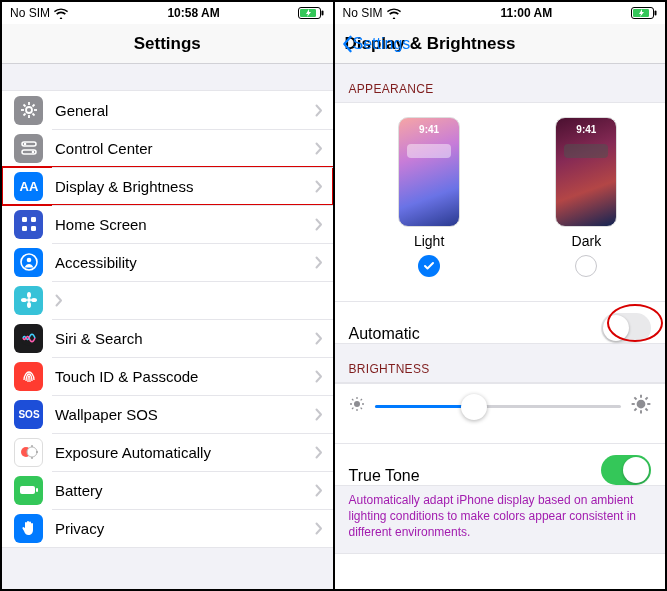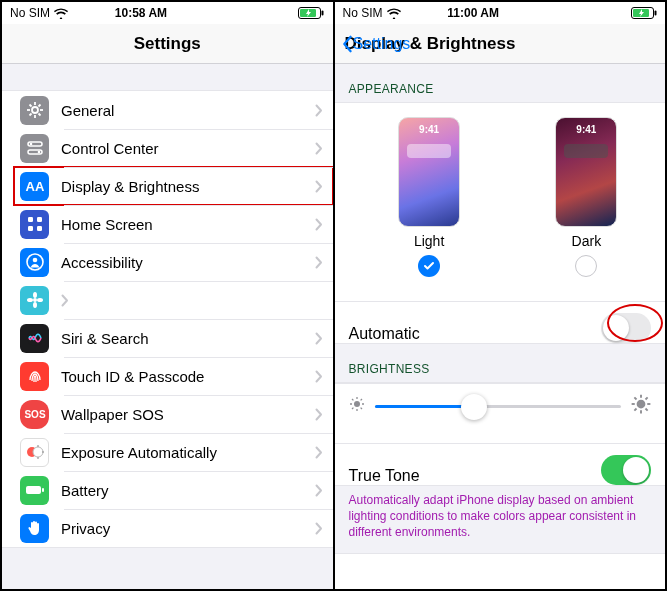--- a/index.html
+++ b/index.html
@@ -2,40 +2,40 @@
 <html><head>
 <meta charset="utf-8">
 <style>
   * { margin: 0; padding: 0; box-sizing: border-box; font-family: -apple-system, BlinkMacSystemFont, "Segoe UI", Helvetica, Arial, sans-serif; }
   body { background: #fff; }
   .wrap { display: flex; width: 667px; height: 591px; border: 2px solid #000; }
   .pane { flex: 1; min-width: 0; display: flex; flex-direction: column; background: #f2f2f7; position: relative; }
   .pane + .pane { border-left: 2px solid #000; }
   .status-bar { height: 22px; background: #fff; display: flex; align-items: center; padding: 0 8px; font-size: 12px; font-weight: 500; }
   .status-left { flex:1; display:flex; align-items:center; gap:4px;}
-  .status-center { flex:1; text-align:left; font-weight:600;}
+  .status-center { flex:1; text-align:right; font-weight:600;}
   .status-right { flex:1; display:flex; justify-content:flex-end; align-items:center; gap:2px;}
   .wifi-icon, .battery-icon { display:inline-flex; }
   .nav { height: 40px; background: #f8f8f8; border-bottom: 1px solid #d1d1d6; display: flex; align-items: center; justify-content: center; position: relative; }
   .nav-title { font-size: 17px; font-weight: 600; }
   .nav-back { position:absolute; left:6px; display:flex; align-items:center; color:#007aff; font-size:16px;}
   .nav-back svg { width:12px; height:18px; }
   .pane2 .nav { justify-content: flex-start; padding-left: 4px; }
   .pane2 .nav-title { margin-left: 6px; }
   .content { flex:1; overflow:hidden; }
   .spacer { height: 26px; }
   .list { background:#fff; border-top:1px solid #e5e5ea; border-bottom:1px solid #e5e5ea;}
-  .row { display:flex; align-items:center; height:38px; padding-left:6px; padding-right:10px; position:relative;margin-left:12px;}
+  .row { display:flex; align-items:center; height:38px; padding-left:12px; padding-right:10px; position:relative;}
   .row + .row::before { content:""; position:absolute; left:50px; right:0; top:0; height:1px; background:#e5e5ea;}
   .row .icon { width:29px; height:29px; border-radius:6px; display:flex; align-items:center; justify-content:center; margin-right:12px; flex-shrink:0;}
   .row .label { flex:1; font-size:15px; }
   .chev { color:#c7c7cc; }
   .chev svg{ width:8px; height:13px; display:block;}
   .highlight-row { outline: 2px solid #d80000; outline-offset:-1px;}
-  .group-header { padding: 18px 14px 6px; font-size:12px; color:#14532d; text-transform:uppercase; letter-spacing:0.3px;}
+  .group-header { padding: 18px 14px 6px; font-size:12px; color:#7f1d1d; text-transform:uppercase; letter-spacing:0.3px;}
   .group-footer { padding: 6px 14px 12px; font-size:12px; color:#a21caf; line-height:1.35;}
   .appearance-box { background:#fff; border-top:1px solid #e5e5ea; border-bottom:1px solid #e5e5ea;}
   .modes { display:flex; justify-content:space-around; padding:14px 0 8px;margin-left:16px; }
   .mode { display:flex; flex-direction:column; align-items:center; gap:6px;}
   .thumb { width:62px; height:110px; border-radius:10px; position:relative; overflow:hidden; border:1px solid #ddd;}
   .thumb.light { background: linear-gradient(160deg,#f6a5a5 0%, #c77cd8 35%, #6a73e6 70%, #2a3a8f 100%); }
   .thumb.dark { background: linear-gradient(160deg,#4a1030 0%, #862a55 35%, #b34646 65%, #122454 100%); }
   .thumb .clock { position:absolute; top:6px; width:100%; text-align:center; color:#fff; font-size:10px; font-weight:600;}
   .thumb .widget { position:absolute; top:26px; left:8px; right:8px; height:14px; border-radius:4px;}
   .thumb.light .widget{ background:rgba(255,255,255,0.45);}
@@ -220,21 +220,21 @@
               </svg>
             </div>
     <div class="label">Touch ID &amp; Passcode</div>
     <span class="chev">
               <svg viewBox="0 0 8 13">
                 <path d="M1.5 1.5L6 6.5l-4.5 5" stroke="#c7c7cc" stroke-width="2" fill="none" stroke-linecap="round" stroke-linejoin="round"></path>
               </svg>
             </span>
           </div>
           <div class="row">
-    <div class="icon" style="background:#ef4444;border-radius:12px;">
+    <div class="icon" style="background:#1d4ed8;">
               <svg width="24" height="14" viewBox="0 0 24 14">
                 <text x="12" y="11" text-anchor="middle" font-family="Helvetica" font-weight="700" font-size="10" fill="#fff">SOS</text>
               </svg>
             </div>
     <div class="label">Wallpaper SOS</div>
     <span class="chev">
               <svg viewBox="0 0 8 13">
                 <path d="M1.5 1.5L6 6.5l-4.5 5" stroke="#c7c7cc" stroke-width="2" fill="none" stroke-linecap="round" stroke-linejoin="round"></path>
               </svg>
             </span>

